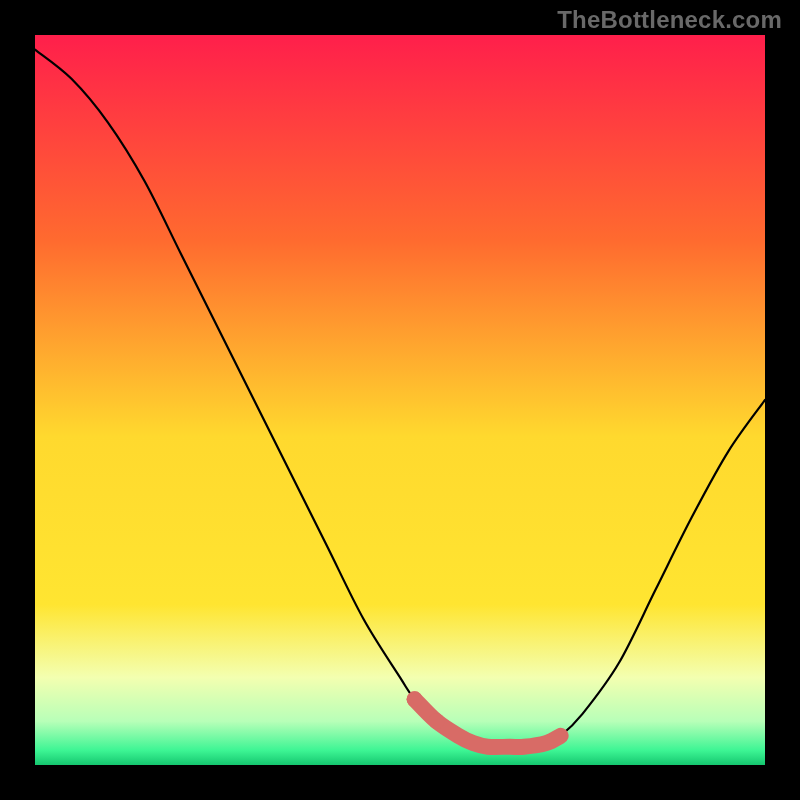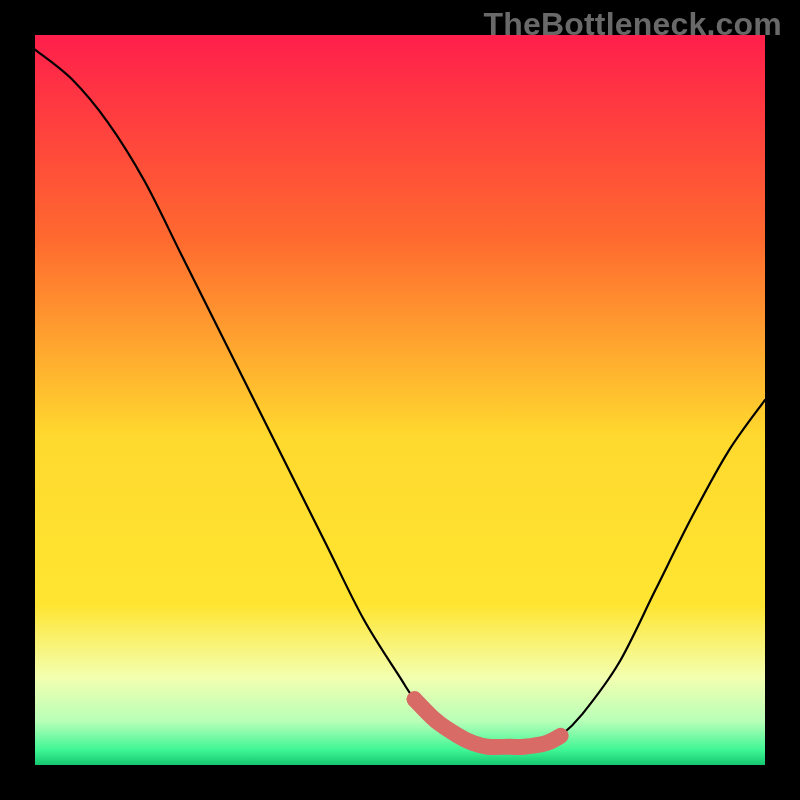--- a/index.html
+++ b/index.html
@@ -24,21 +24,21 @@
     top: 35px;
     width: 730px;
     height: 730px;
     overflow: hidden;
   }
   .watermark {
     position: absolute;
     top: 6px;
     right: 18px;
     font-family: Arial, Helvetica, sans-serif;
-    font-size: 32px;
+    font-size: 24px;
     font-weight: 600;
     color: #696969;
     letter-spacing: 0.2px;
     margin-left: 27px;
   }
   svg { display: block; }
 </style>
 </head>
 <body>
 

